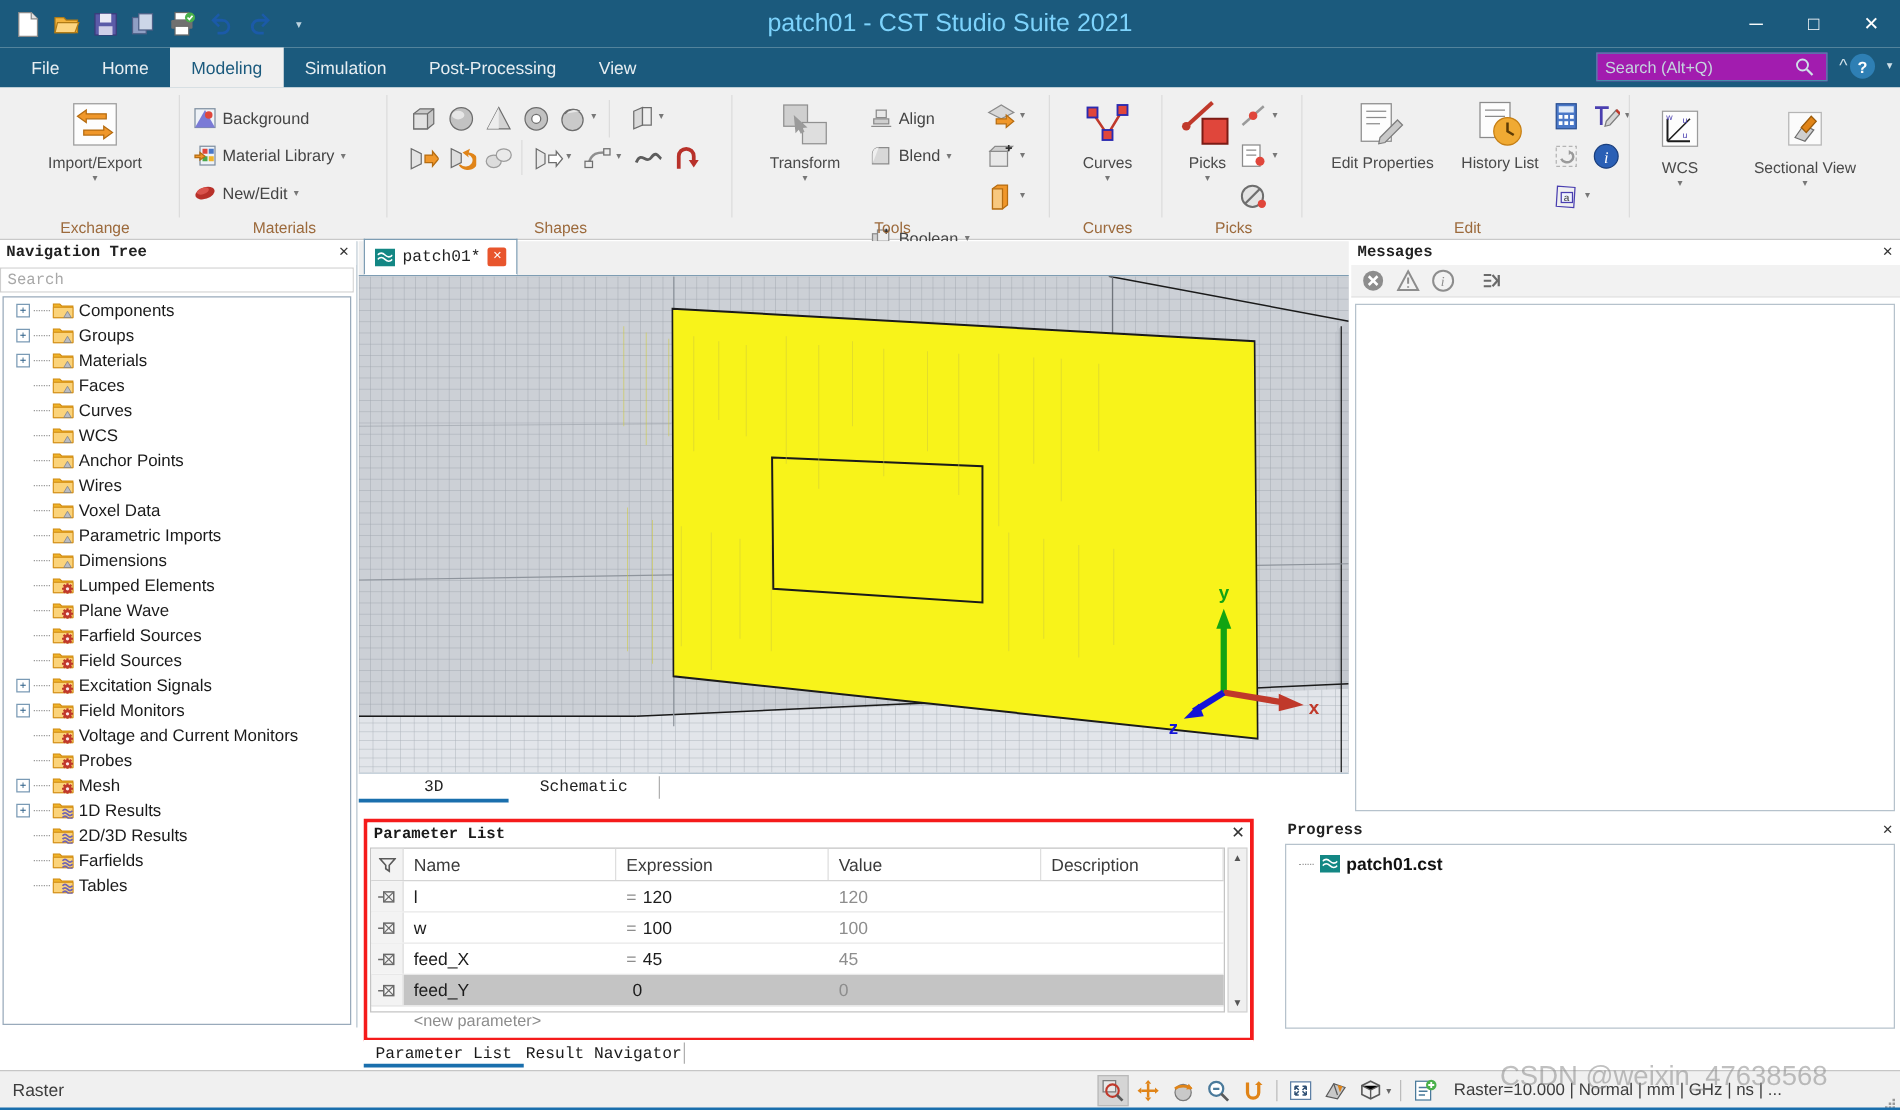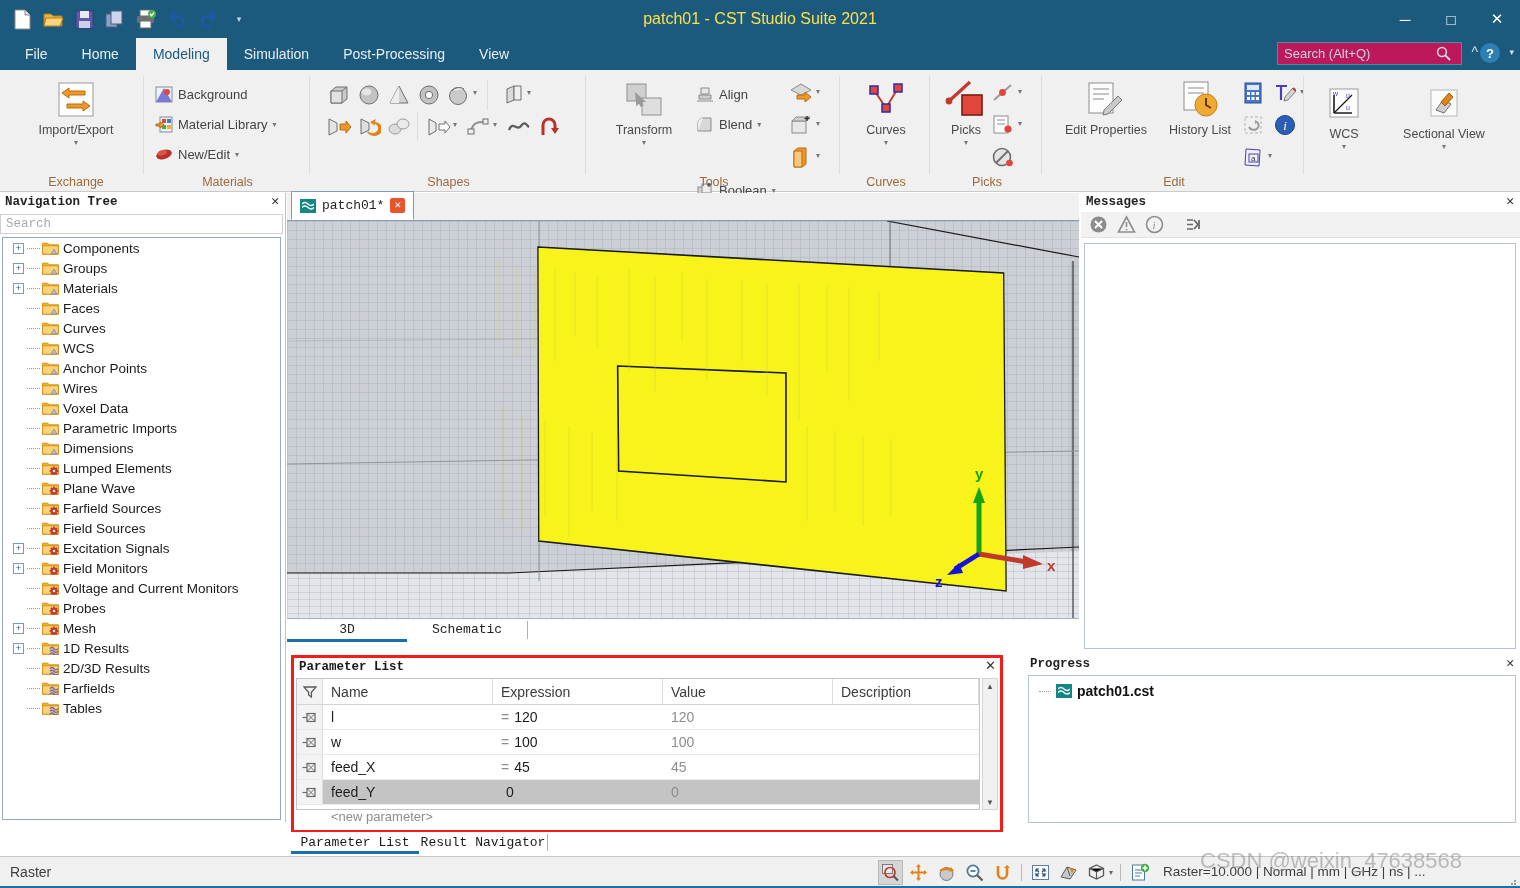--- a/index.html
+++ b/index.html
@@ -16,21 +16,21 @@
     position: absolute; left: 0; top: 0; width: 1520px; height: 38px;
     background: #1b5a7d; color: #fff;
   }
   .qat { position: absolute; left: 8px; top: 4px; display: flex; align-items: center; gap: 3px; }
   .qat-btn {
     width: 28px; height: 30px; display: flex; align-items: center; justify-content: center;
     cursor: pointer;
   }
   .title-text {
     position: absolute; left: 0; top: 0; width: 1520px; height: 38px;
-    line-height: 38px; text-align: center; font-size: 16px; color: #fde047;
+    line-height: 38px; text-align: center; font-size: 20px; color: #7dd3fc;
     pointer-events: none;
   }
   .wbtns { position: absolute; right: 0; top: 0; height: 38px; display: flex; }
   .wbtn {
     width: 46px; height: 38px; display: flex; align-items: center; justify-content: center;
     color: #fff; font-size: 15px; cursor: pointer;
   }
 
   
   .tabbar {
@@ -39,21 +39,21 @@
   }
   .tabs { position: absolute; left: 8px; top: 0; height: 32px; display: flex; }
   .tab {
     height: 32px; padding: 0 17px; line-height: 32px; font-size: 14px;
     color: #e7eef2; cursor: pointer;
   }
   .tab.active { background: #f0f0f0; color: #1b5a7d; }
 
   .searchwrap {
     position: absolute; right: 58px; top: 4px; width: 185px; height: 23px;
-    background: #be185d; border: 1px solid #4a8bab; display: flex; align-items: center;
+    background: #a21caf; border: 1px solid #4a8bab; display: flex; align-items: center;
   }
   .searchwrap input {
     border: 0; outline: 0; background: transparent; color: #dfe9ee;
     font-size: 13px; padding: 0 6px; width: 152px; height: 21px;
     font-family: "Liberation Sans", sans-serif;
   }
   .searchwrap input::placeholder { color: #c5d6de; }
   .srch-ico { width: 26px; display: flex; align-items: center; justify-content: center; cursor: pointer; }
   .caret-up { position: absolute; right: 42px; top: 6px; color: #cfe0e8; font-size: 14px; cursor: pointer; }
   .help-ico {

